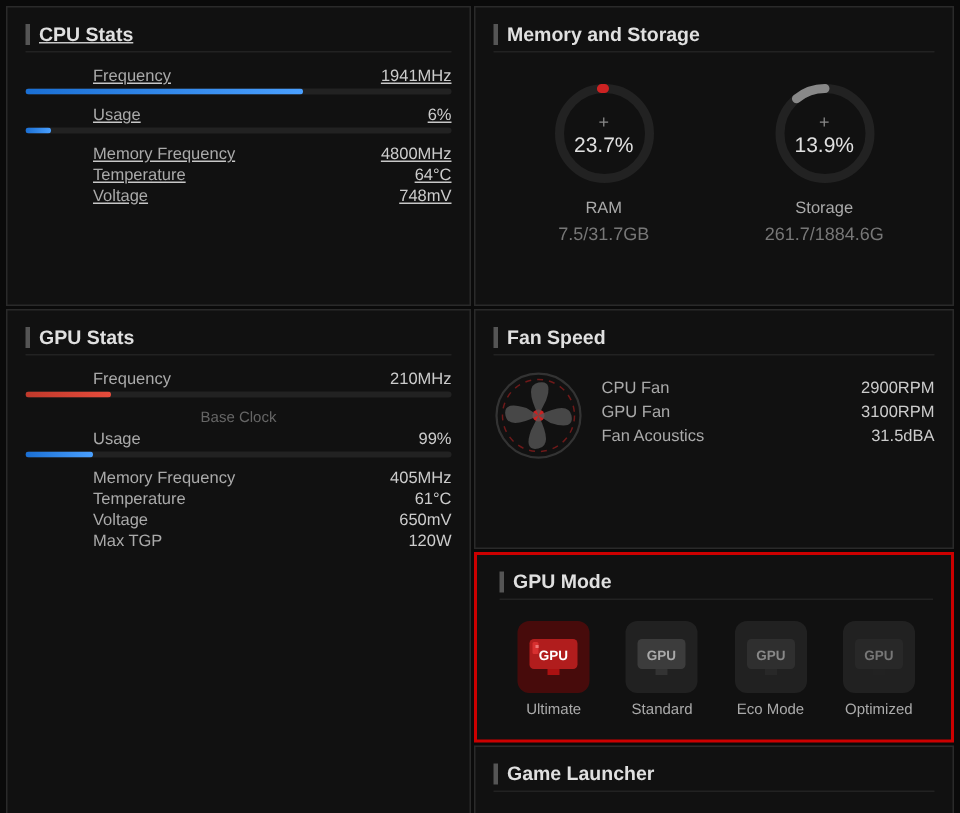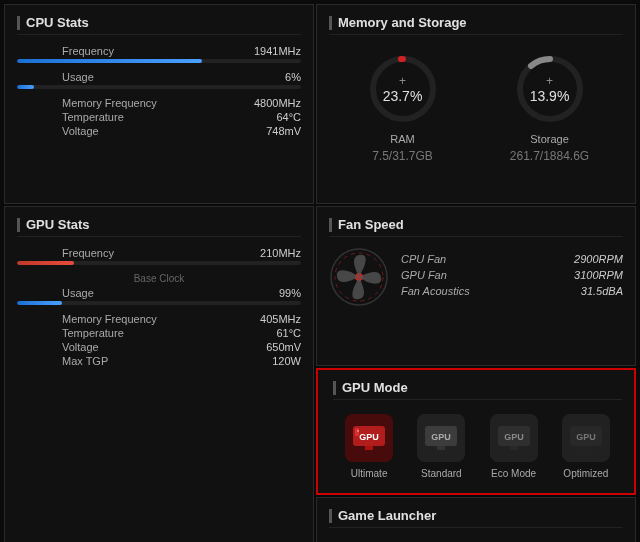--- a/index.html
+++ b/index.html
@@ -149,21 +149,20 @@
     
     .fan-panel {
       grid-column: 2;
       grid-row: 2;
     }
 
     .fan-content {
       display: flex;
       gap: 12px;
       align-items: center;
-      font-style: italic;
     }
 
     .fan-icon {
       width: 60px;
       height: 60px;
       flex-shrink: 0;
     }
 
     .fan-stats {
       flex: 1;
@@ -258,21 +257,21 @@
     
     .dashboard {
       display: grid;
       grid-template-columns: 310px 1fr;
       grid-template-rows: 200px 160px auto auto;
       gap: 2px;
       padding: 4px;
       height: 542px;
     }
 
-    .cpu-panel { grid-column: 1; grid-row: 1; }
+    .cpu-panel { grid-column: 1; grid-row: 1; text-decoration: underline; }
     .memory-panel { grid-column: 2; grid-row: 1; }
     .gpu-stats-panel { grid-column: 1; grid-row: 2 / 5; }
     .fan-panel { grid-column: 2; grid-row: 2; }
     .gpu-mode-panel { grid-column: 2; grid-row: 3; }
     .game-panel { grid-column: 2; grid-row: 4; }
 
   </style>
 </head>
 <body>
 

